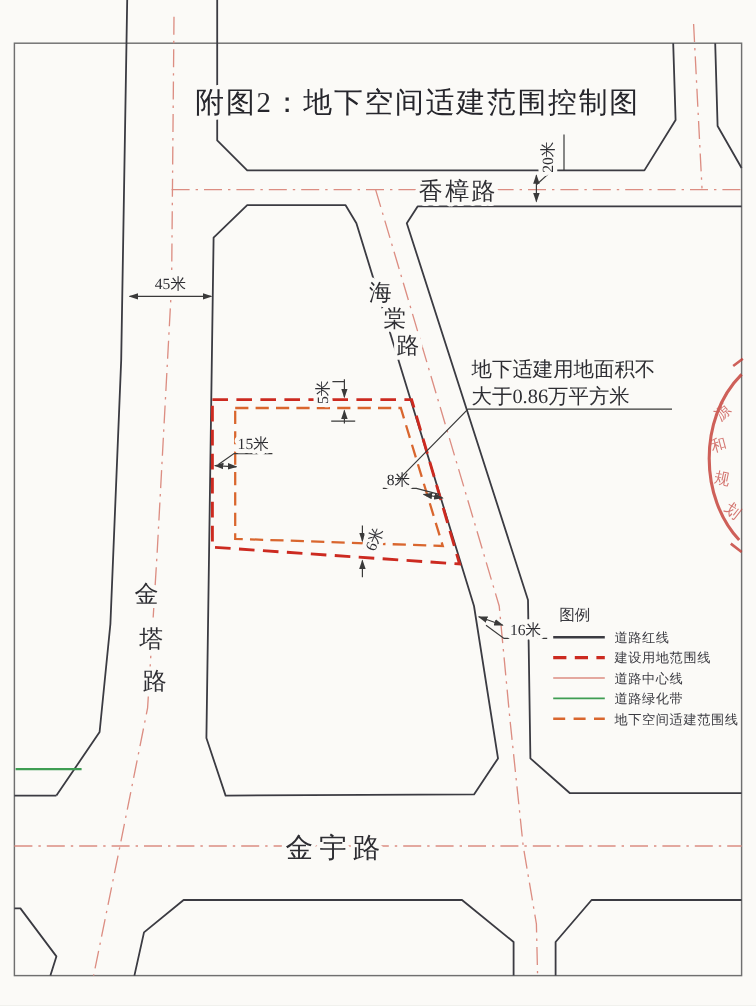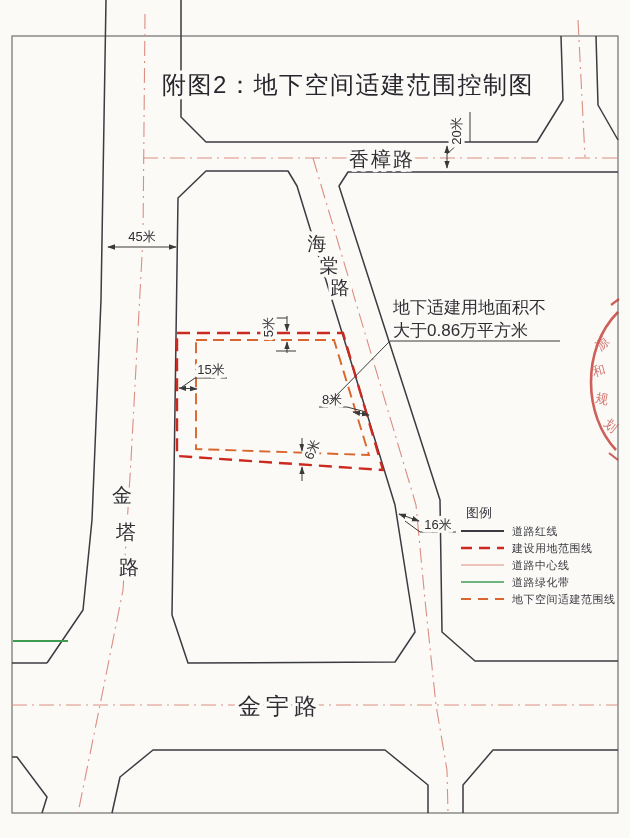--- a/index.html
+++ b/index.html
@@ -1,19 +1,19 @@
 <!DOCTYPE html>
 <html><head>
 <meta charset="utf-8">
 <style>
   html,body{margin:0;padding:0;background:#e9e9e6;}
   .page{
     position:relative;width:630px;height:838px;margin:0 auto;
     background:#fbfaf7;overflow:hidden;
-    font-family:Liberation Sans, sans-serif;
+    font-family:Liberation Serif, serif;
   }
   svg{display:block}
   .black-line{stroke:#3b3b42;stroke-width:1.5;fill:none;stroke-linejoin:round;}
   .border-line{stroke:#6f6f6f;stroke-width:1.2;fill:none;}
   .pink-line{stroke:#dc8d82;stroke-width:1.1;fill:none;stroke-dasharray:15 5 2 5;}
   .green-line{stroke:#3f9d53;stroke-width:1.8;fill:none;}
   .red-boundary{stroke:#cc2a20;stroke-width:2.4;fill:none;stroke-dasharray:13 7;}
   .orange-boundary{stroke:#d9662e;stroke-width:1.9;fill:none;stroke-dasharray:11 6;}
   .dim-line{stroke:#3a3a3a;stroke-width:1;fill:none;}
   text{fill:#2e2e33;}

